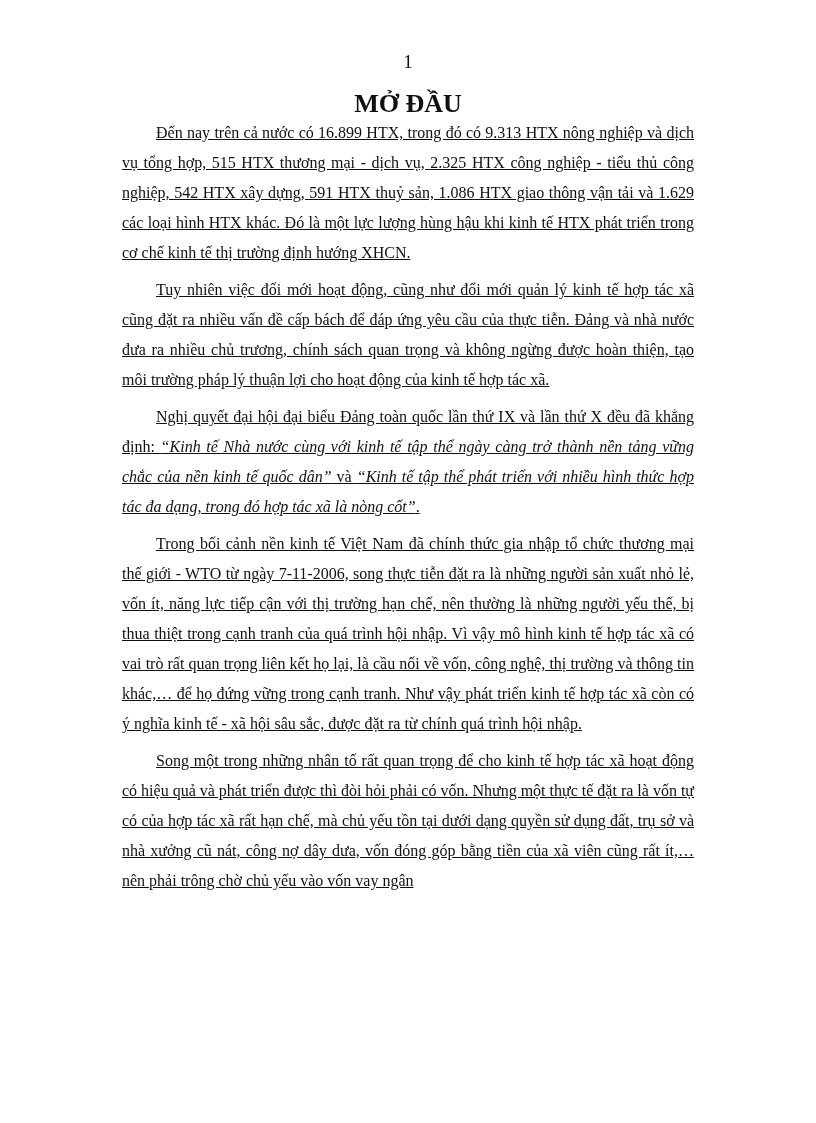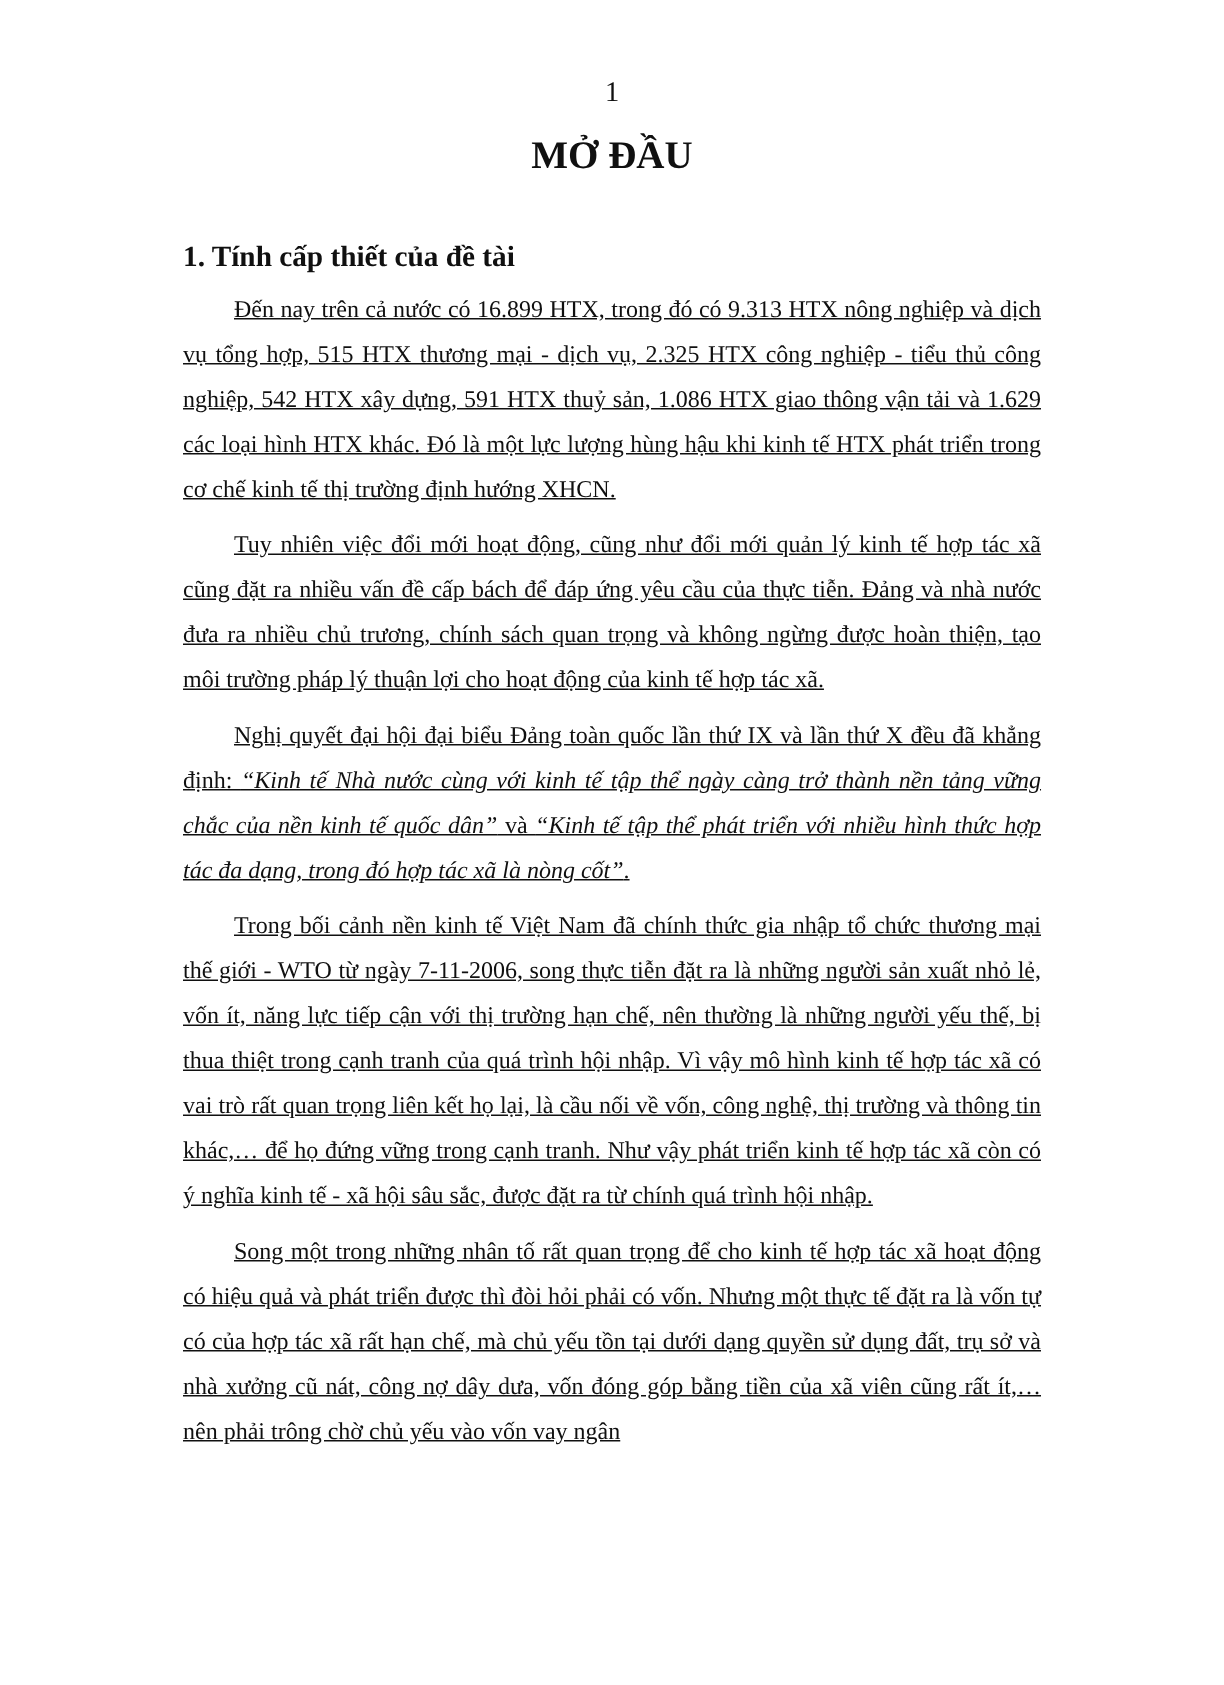--- a/index.html
+++ b/index.html
@@ -51,21 +51,20 @@
   }
 </style>
 </head>
 <body>
 
 <div class="page">
   <div class="page-number">1</div>
 
   <h1 class="doc-title">MỞ ĐẦU</h1>
 
-  <h2 class="section-heading">1. Tính cấp thiết của đề tài</h2>
 
   <div class="doc-body">
     <p><span>Đến nay trên cả nước có 16.899 HTX, trong đó có 9.313 HTX nông nghiệp và dịch vụ tổng hợp, 515 HTX thương mại - dịch vụ, 2.325 HTX công nghiệp - tiểu thủ công nghiệp, 542 HTX xây dựng, 591 HTX thuỷ sản, 1.086 HTX giao thông vận tải và 1.629 các loại hình HTX khác. Đó là một lực lượng hùng hậu khi kinh tế HTX phát triển trong cơ chế kinh tế thị trường định hướng XHCN.</span></p>
 
     <p><span>Tuy nhiên việc đổi mới hoạt động, cũng như đổi mới quản lý kinh tế hợp tác xã cũng đặt ra nhiều vấn đề cấp bách để đáp ứng yêu cầu của thực tiễn. Đảng và nhà nước đưa ra nhiều chủ trương, chính sách quan trọng và không ngừng được hoàn thiện, tạo môi trường pháp lý thuận lợi cho hoạt động của kinh tế hợp tác xã.</span></p>
 
     <p><span>Nghị quyết đại hội đại biểu Đảng toàn quốc lần thứ IX và lần thứ X đều đã khẳng định: </span><span class="italic">“Kinh tế Nhà nước cùng với kinh tế tập thể ngày càng trở thành nền tảng vững chắc của nền kinh tế quốc dân”</span><span> và </span><span class="italic">“Kinh tế tập thể phát triển với nhiều hình thức hợp tác đa dạng, trong đó hợp tác xã là nòng cốt”</span><span>.</span></p>
 
     <p><span>Trong bối cảnh nền kinh tế Việt Nam đã chính thức gia nhập tổ chức thương mại thế giới - WTO từ ngày 7-11-2006, song thực tiễn đặt ra là những người sản xuất nhỏ lẻ, vốn ít, năng lực tiếp cận với thị trường hạn chế, nên thường là những người yếu thế, bị thua thiệt trong cạnh tranh của quá trình hội nhập. Vì vậy mô hình kinh tế hợp tác xã có vai trò rất quan trọng liên kết họ lại, là cầu nối về vốn, công nghệ, thị trường và thông tin khác,… để họ đứng vững trong cạnh tranh. Như vậy phát triển kinh tế hợp tác xã còn có ý nghĩa kinh tế - xã hội sâu sắc, được đặt ra từ chính quá trình hội nhập.</span></p>
 

